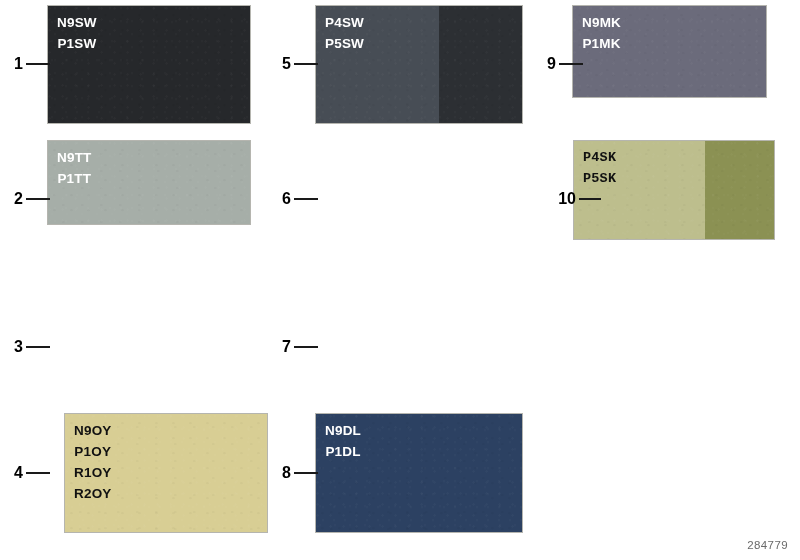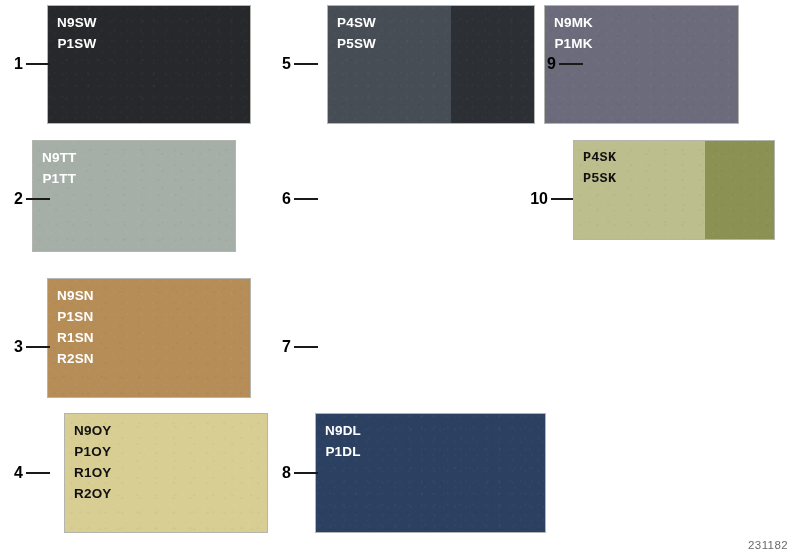--- a/index.html
+++ b/index.html
@@ -122,64 +122,54 @@
     <div class="labels on-dark">
       <span class="code">N9SW</span>
       <span class="code">P1SW</span>
     </div>
   </div>
   <div class="callout" style="left:6px; top:54px; width:47px;">
     <span class="num" style="width:17px;">1</span>
     <span class="leader" style="width:24px;"></span>
   </div>
 
-  <div class="swatch" style="left:32px; top:140px; width:204px; height:112px;padding-left:38px;">
+  <div class="swatch" style="left:47px; top:140px; width:204px; height:85px;padding-left:38px;">
     <span class="fill" style="background:#a6aea8;"></span>
     <span class="grain"></span>
     <div class="labels on-dark">
       <span class="code">N9TT</span>
       <span class="code">P1TT</span>
     </div>
   </div>
   <div class="callout" style="left:6px; top:189px; width:47px;">
     <span class="num" style="width:17px;">2</span>
     <span class="leader" style="width:24px;"></span>
   </div>
 
-  <div class="swatch" style="left:47px; top:278px; width:204px; height:120px;">
-    <span class="fill" style="background:#b68d57;"></span>
-    <span class="grain"></span>
-    <div class="labels on-dark">
-      <span class="code">N9SN</span>
-      <span class="code">P1SN</span>
-      <span class="code">R1SN</span>
-      <span class="code">R2SN</span>
-    </div>
-  </div>
   <div class="callout" style="left:6px; top:337px; width:47px;">
     <span class="num" style="width:17px;">3</span>
     <span class="leader" style="width:24px;"></span>
   </div>
 
   <div class="swatch" style="left:64px; top:413px; width:204px; height:120px;">
     <span class="fill" style="background:#d8ce94;"></span>
     <span class="grain"></span>
     <div class="labels on-light">
       <span class="code">N9OY</span>
       <span class="code">P1OY</span>
       <span class="code">R1OY</span>
       <span class="code">R2OY</span>
     </div>
   </div>
   <div class="callout" style="left:6px; top:463px; width:47px;">
     <span class="num" style="width:17px;">4</span>
     <span class="leader" style="width:24px;"></span>
   </div>
 
-  <div class="swatch" style="left:315px; top:5px; width:208px; height:119px;margin-left:12px;">
+  <div class="swatch" style="left:315px; top:5px; width:208px; height:119px;">
     <span class="fill-left" style="width:125px; background:#474d55;"></span>
     <span class="fill-right" style="width:83px; background:#2c2f33;"></span>
     <span class="grain"></span>
     <div class="labels on-dark">
       <span class="code">P4SW</span>
       <span class="code">P5SW</span>
     </div>
   </div>
   <div class="callout" style="left:274px; top:54px; width:47px;">
     <span class="num" style="width:17px;">5</span>
@@ -189,34 +179,34 @@
   <div class="callout" style="left:274px; top:189px; width:47px;">
     <span class="num" style="width:17px;">6</span>
     <span class="leader" style="width:24px;"></span>
   </div>
 
   <div class="callout" style="left:274px; top:337px; width:47px;">
     <span class="num" style="width:17px;">7</span>
     <span class="leader" style="width:24px;"></span>
   </div>
 
-  <div class="swatch" style="left:315px; top:413px; width:231px; height:120px;text-decoration:underline;">
+  <div class="swatch" style="left:315px; top:413px; width:208px; height:120px;text-decoration:underline;">
     <span class="fill" style="background:#2c4162;"></span>
     <span class="grain"></span>
     <div class="labels on-dark">
       <span class="code">N9DL</span>
       <span class="code">P1DL</span>
     </div>
   </div>
   <div class="callout" style="left:274px; top:463px; width:47px;">
     <span class="num" style="width:17px;">8</span>
     <span class="leader" style="width:24px;"></span>
   </div>
 
-  <div class="swatch" style="left:544px; top:5px; width:195px; height:119px;">
+  <div class="swatch" style="left:572px; top:5px; width:195px; height:93px;">
     <span class="fill" style="background:#6b6b7b;"></span>
     <span class="grain"></span>
     <div class="labels on-dark">
       <span class="code">N9MK</span>
       <span class="code">P1MK</span>
     </div>
   </div>
   <div class="callout" style="left:539px; top:54px; width:47px;">
     <span class="num" style="width:17px;">9</span>
     <span class="leader" style="width:24px;"></span>
@@ -224,20 +214,20 @@
 
   <div class="swatch" style="left:573px; top:140px; width:202px; height:100px;font-family:Liberation Mono, monospace;">
     <span class="fill-left" style="width:133px; background:#bdbe8d;"></span>
     <span class="fill-right" style="width:69px; background:#8b9153;"></span>
     <span class="grain"></span>
     <div class="labels on-light">
       <span class="code">P4SK</span>
       <span class="code">P5SK</span>
     </div>
   </div>
-  <div class="callout" style="left:522px; top:189px; width:54px;">
+  <div class="callout" style="left:550px; top:189px; width:54px;">
     <span class="num" style="width:26px;">10</span>
     <span class="leader" style="width:22px;"></span>
   </div>
 
-  <div id="figure-number">231182</div>
+  <div id="figure-number">284779</div>
 
 </div>
 
 </body></html>

